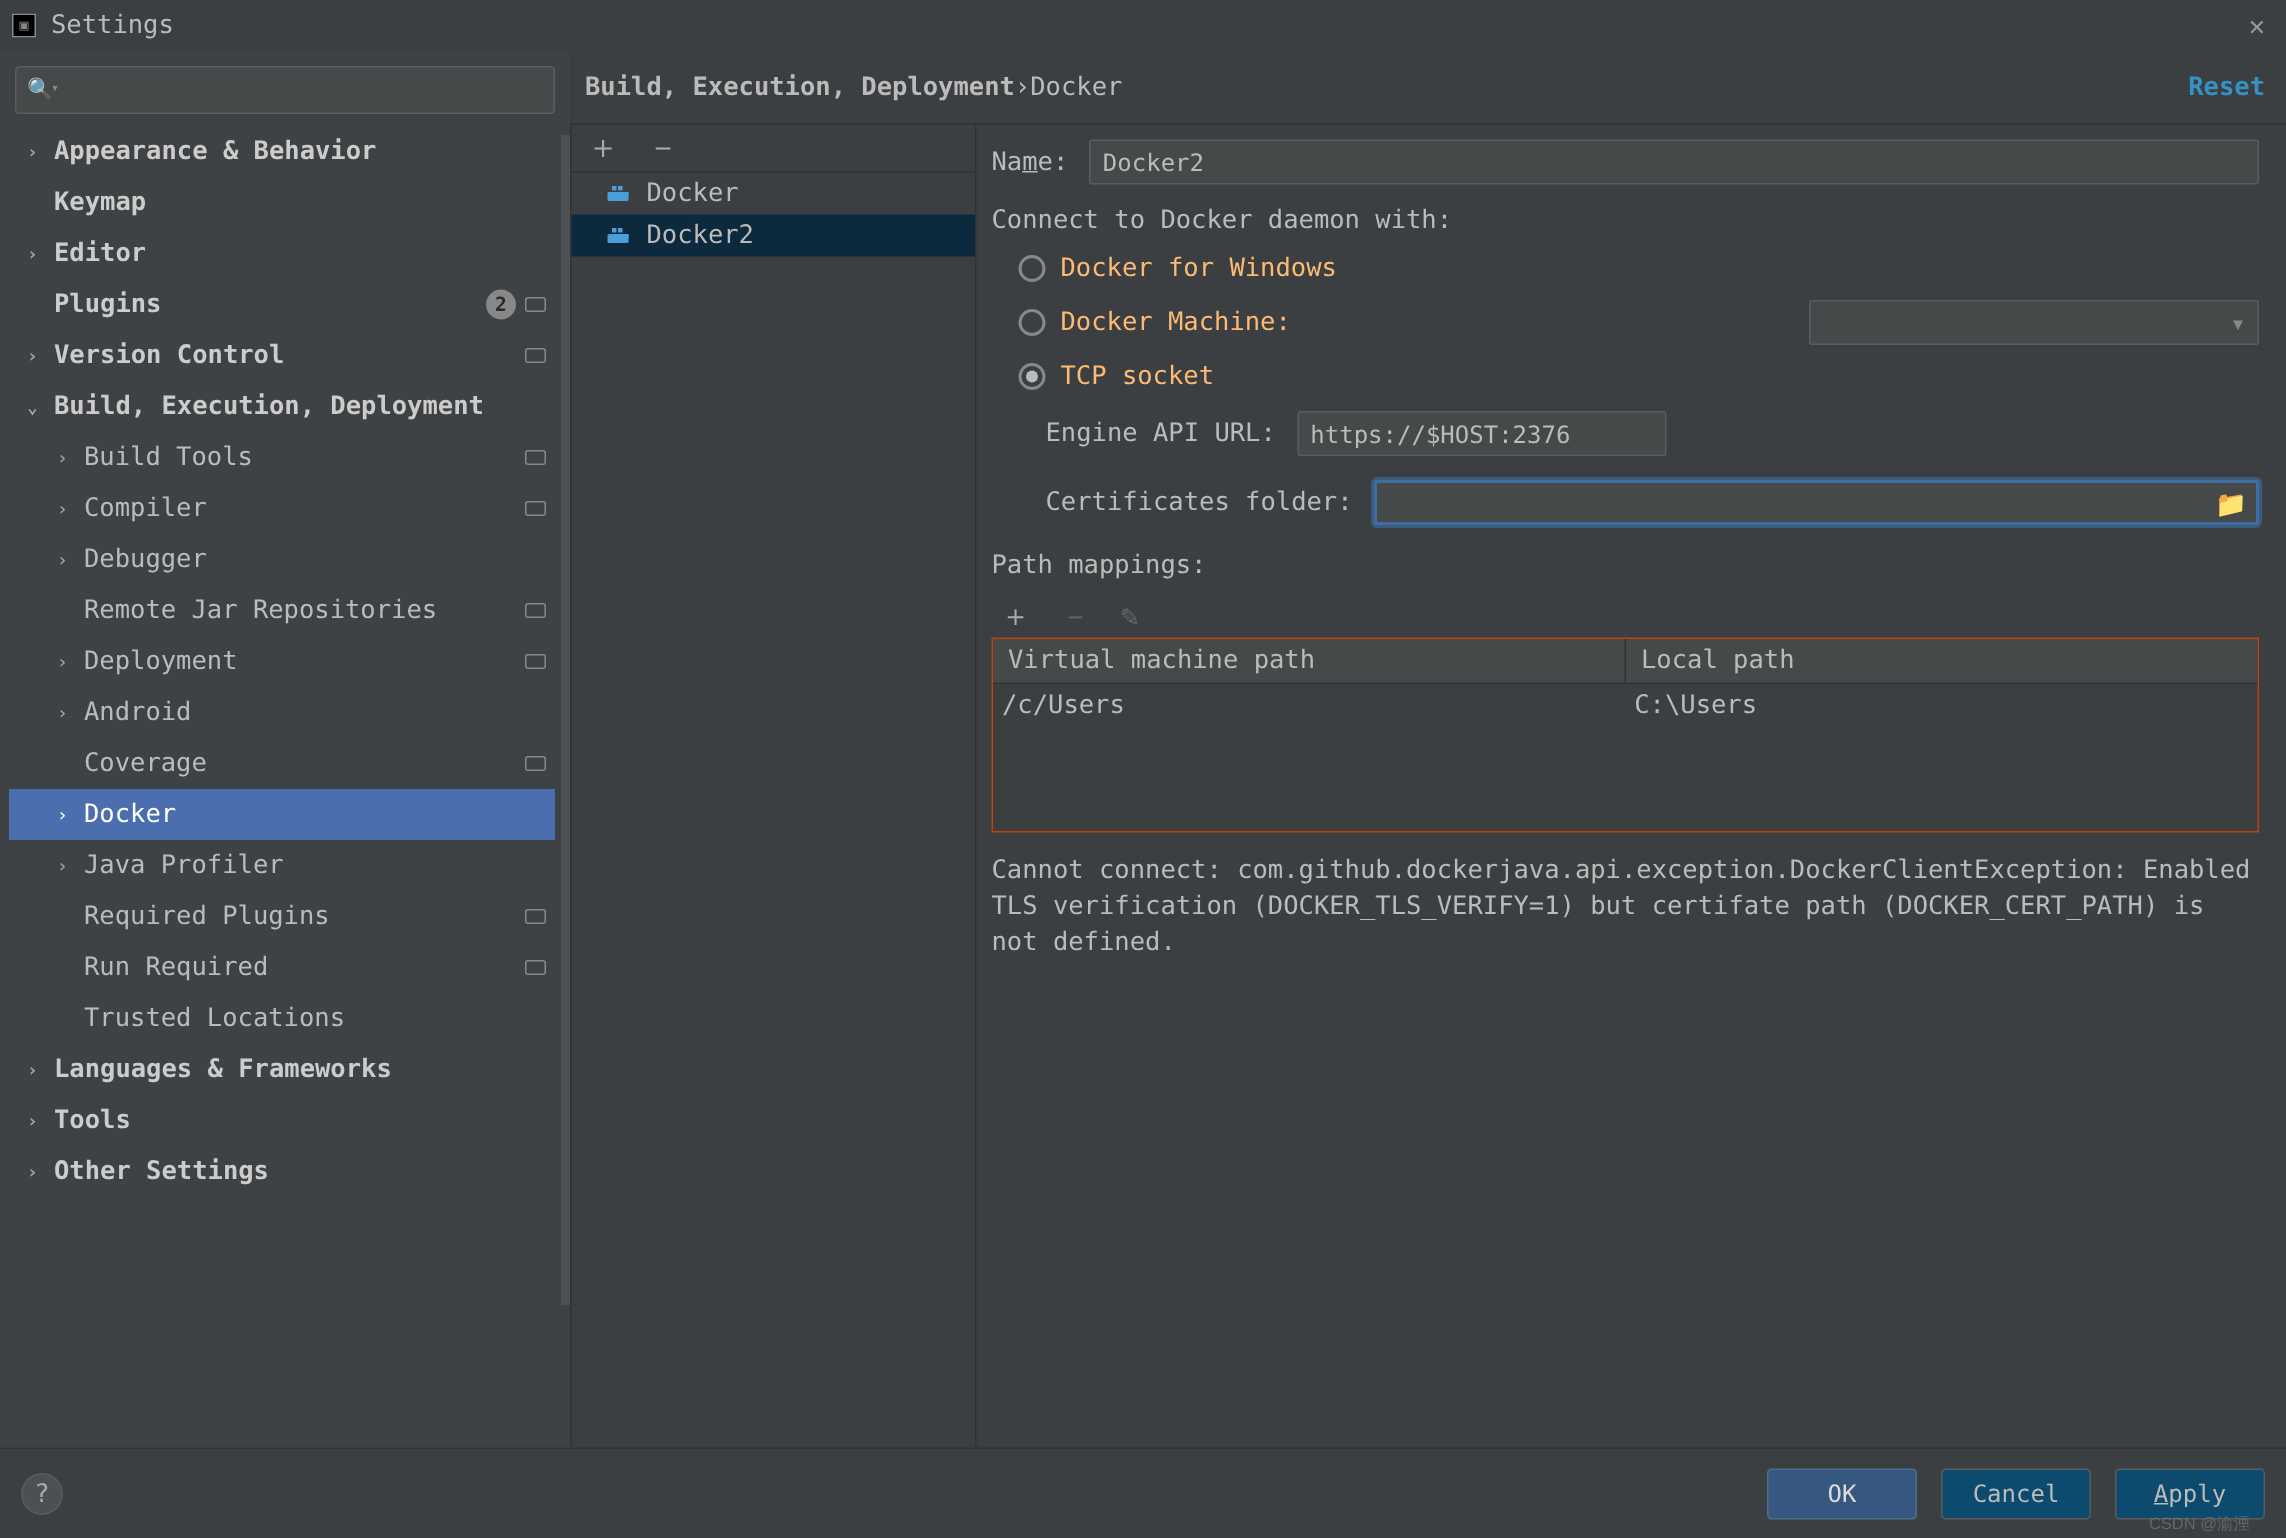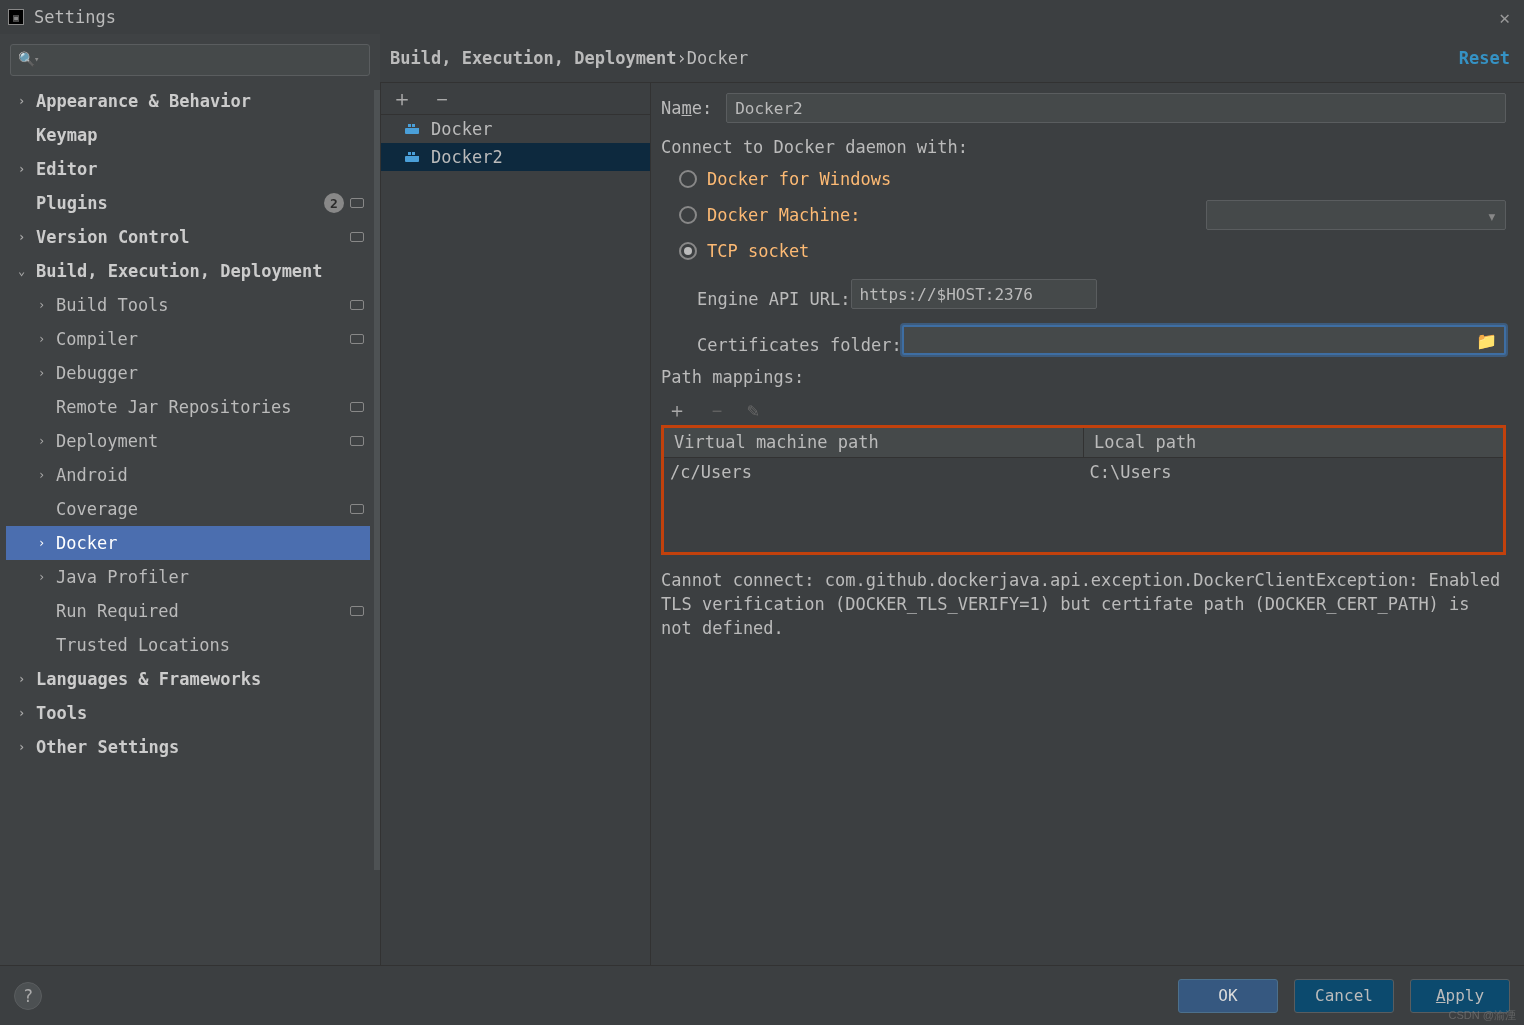--- a/index.html
+++ b/index.html
@@ -158,36 +158,36 @@
     display:inline-flex;align-items:center;justify-content:center;cursor:pointer;
   }
   .radio.checked::after{content:"";width:8px;height:8px;background:#bbb;border-radius:50%;}
   .radio-label{color:#fdba74;}
   .mini-select{
     width:300px;height:30px;background:#45494a;border:1px solid #5a5d5f;border-radius:2px;
     margin-left:auto;position:relative;cursor:pointer;
   }
   .mini-select::after{content:"▾";position:absolute;right:8px;top:5px;color:#888;}
 
-  .sub-row{display:flex;align-items:flex-end;height:40px;padding-left:36px;}
+  .sub-row{display:flex;align-items:center;height:40px;gap:14px;padding-left:36px;}
   .sub-row .text-input{width:246px;flex:0 0 246px;}
   .sub-row.wide .text-input{flex:1;}
 
   .folder-wrap{position:relative;flex:1;display:flex;}
   .folder-wrap .text-input{flex:1;padding-right:30px;}
   .browse-icon{position:absolute;right:8px;top:6px;color:#888;}
 
   .path-toolbar{
     height:30px;display:flex;align-items:center;gap:20px;padding-left:6px;margin-top:4px;
   }
   .path-toolbar .iconbtn{color:#aaa;font-size:20px;cursor:pointer;}
   .path-toolbar .iconbtn.disabled{color:#666;cursor:default;}
 
   .path-table{
-    border:3px solid #c2410c;height:130px;
+    border:1px solid #c2410c;height:130px;
   }
   .path-table .thead{
     display:flex;background:#45494a;border-bottom:1px solid #323232;height:30px;
   }
   .path-table .th{
     flex:1;padding:4px 10px;border-right:1px solid #323232;color:#bbb;
   }
   .path-table .th:last-child{border-right:none;}
   .path-table .trow{display:flex;height:30px;}
   .path-table .td{flex:1;padding:4px 6px;color:#bbb;}
@@ -209,21 +209,21 @@
   .footer .spacer{flex:1;}
   .btn{
     min-width:100px;height:34px;border:1px solid #5a5d5f;border-radius:3px;
     background:#0c4a6e;color:#bbb;display:flex;align-items:center;justify-content:center;
     cursor:pointer;font-family:inherit;font-size:16px;padding:0 18px;
   }
   .btn.primary{background:#365880;border-color:#4c708c;color:#dcdcdc;}
   .btn .und{text-decoration:underline;}
 
   .watermark{
-    position:absolute;right:8px;bottom:2px;font-size:11px;color:#7f7f7f;opacity:0.6;font-family:sans-serif;
+    position:absolute;right:24px;bottom:2px;font-size:11px;color:#7f7f7f;opacity:0.6;font-family:sans-serif;
   }
 
   
   .upper{
     display:flex;flex-direction:column;flex:1;
   }
   .crumb-container{
     height:48px;display:flex;align-items:center;padding-left:10px;
   }
 </style>
@@ -320,20 +320,26 @@
         </div>
         <div class="tree-item level1 selected">
           <span class="chev">›</span>
           <span>Docker</span>
           <span class="spacer"></span>
         </div>
         <div class="tree-item level1">
           <span class="chev">›</span>
           <span>Java Profiler</span>
           <span class="spacer"></span>
+        </div>
+        <div class="tree-item level1">
+          <span class="chev"></span>
+          <span>Required Plugins</span>
+          <span class="spacer"></span>
+          <span class="mod-icon"></span>
         </div>
         <div class="tree-item level1">
           <span class="chev"></span>
           <span>Run Required</span>
           <span class="spacer"></span>
           <span class="mod-icon"></span>
         </div>
         <div class="tree-item level1">
           <span class="chev"></span>
           <span>Trusted Locations</span>

